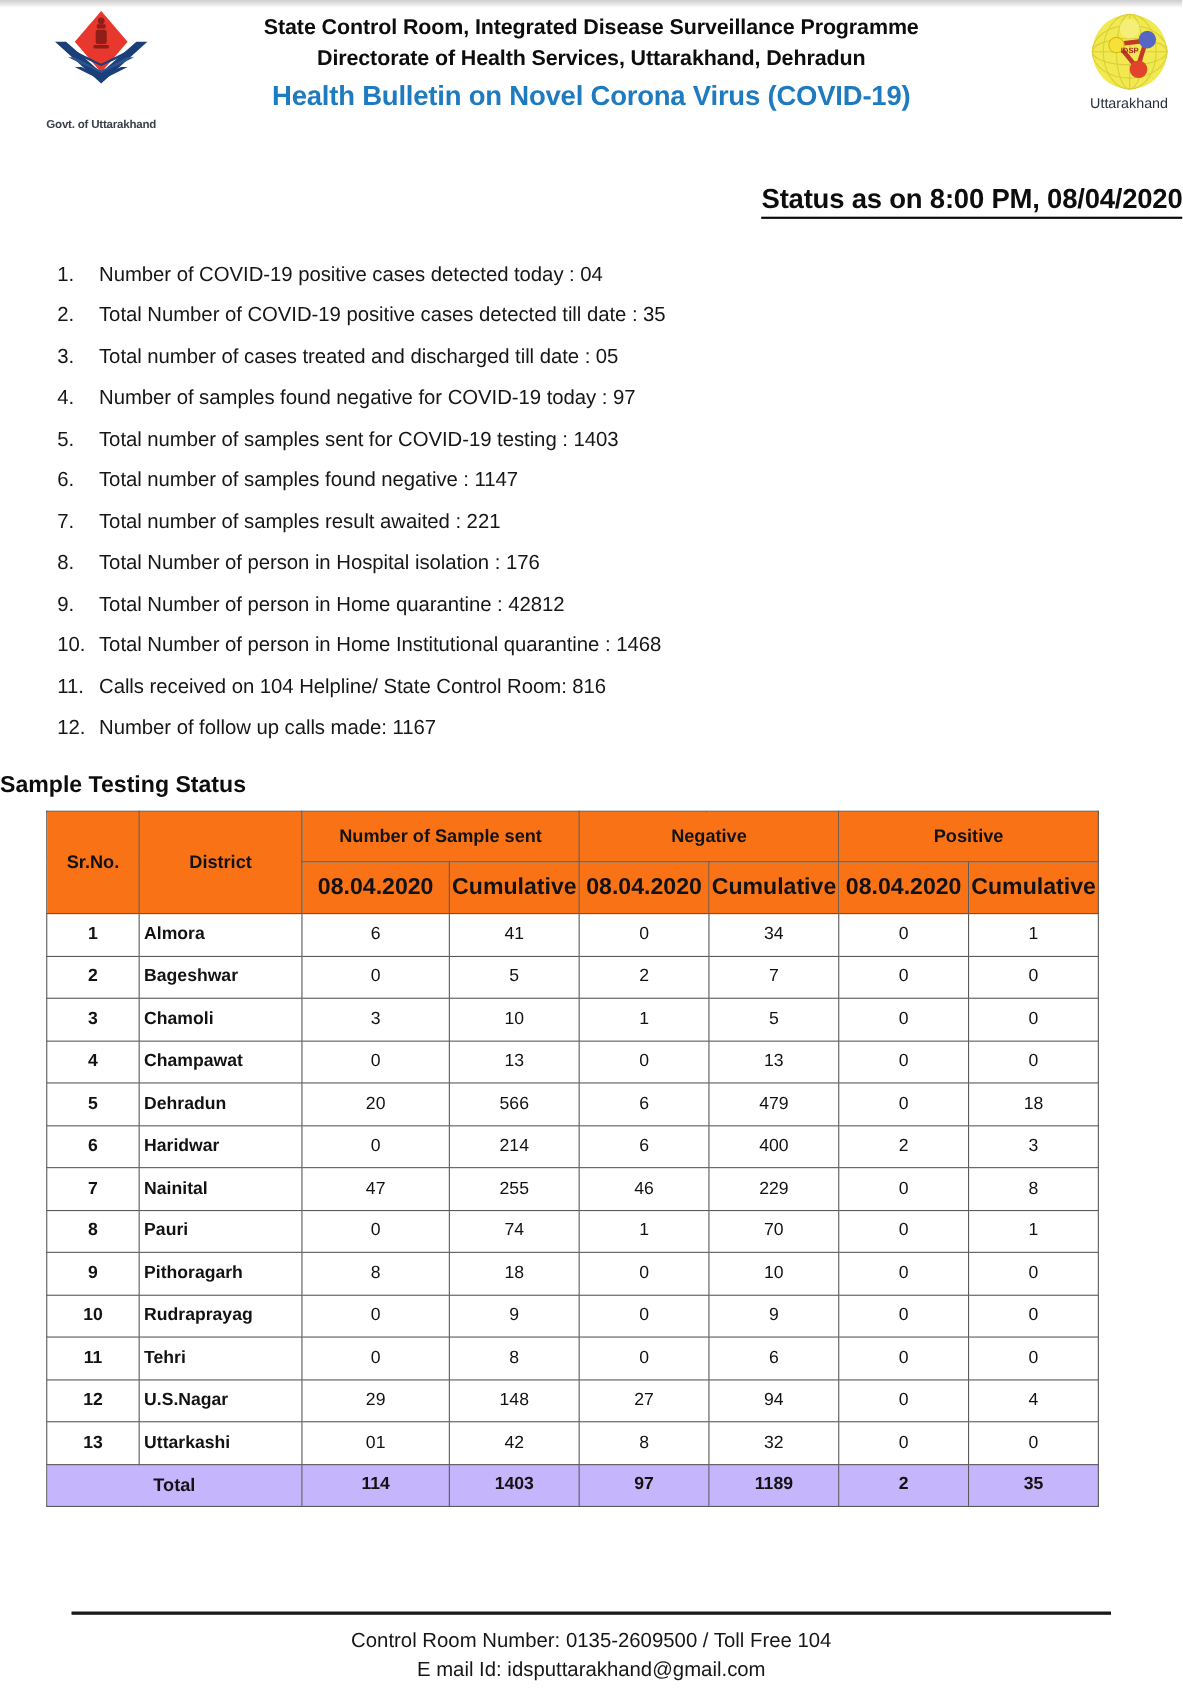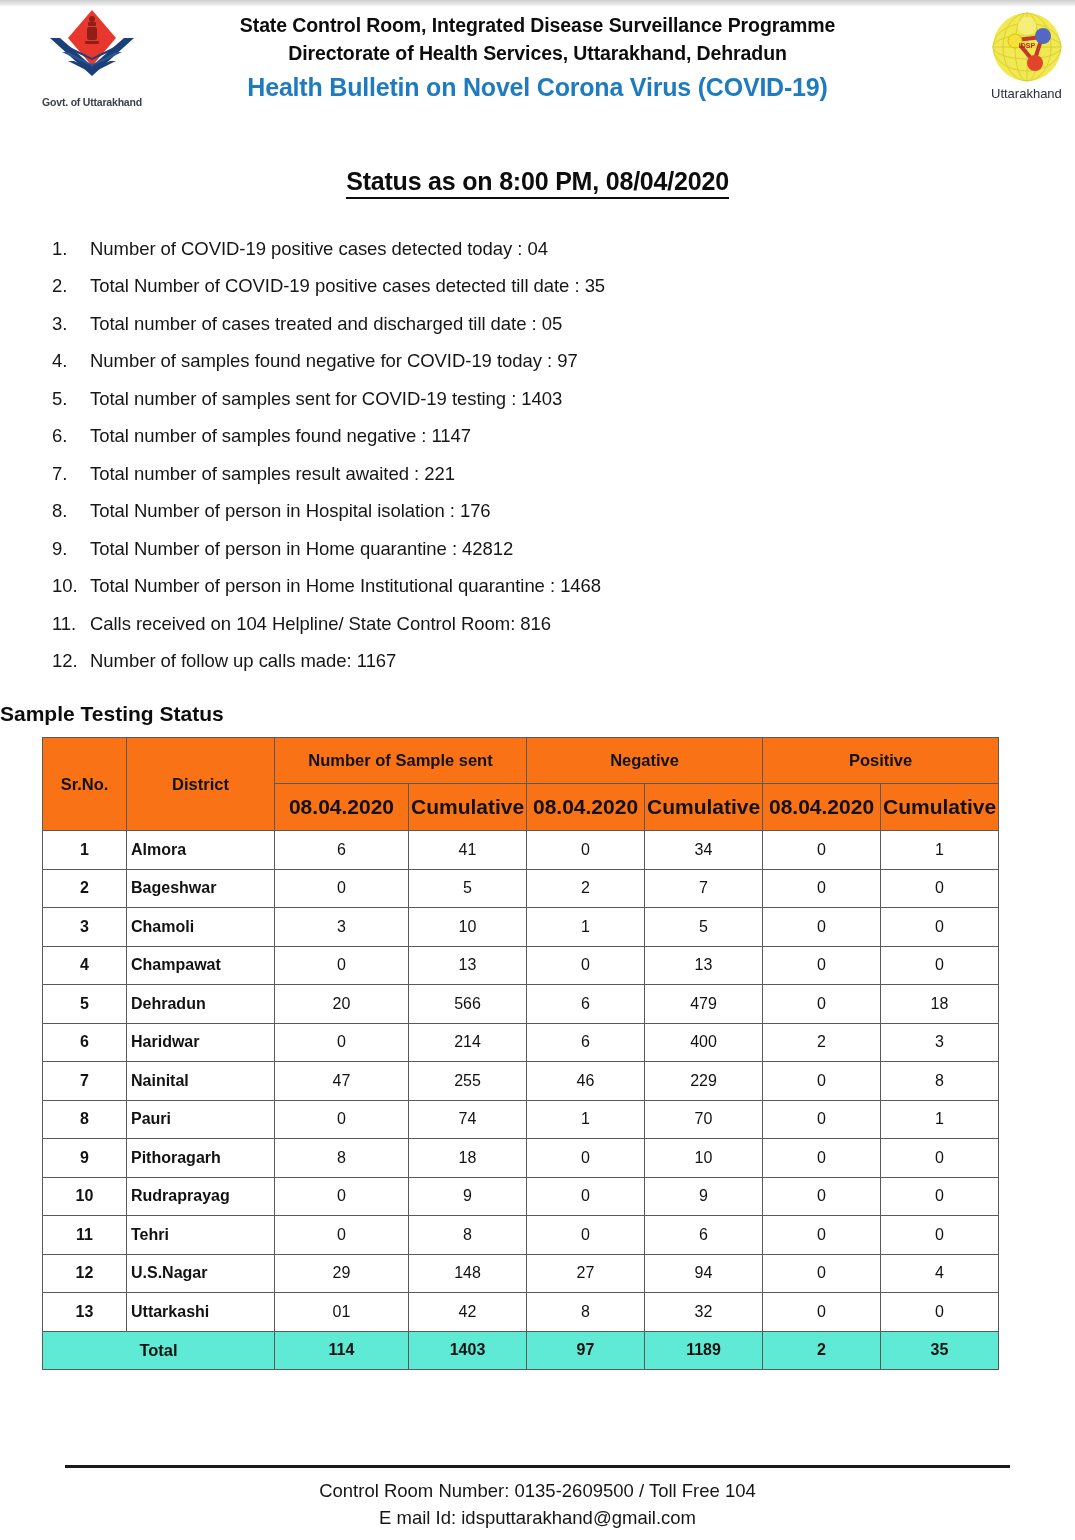--- a/index.html
+++ b/index.html
@@ -40,21 +40,21 @@
   .logo-left .mark {
     width: 96px; height: 82px;
     margin: 0 auto;
     position: relative;
   }
   .logo-left .caption {
     font-size: 10.5px;
     font-weight: bold;
     color: #3b3f4a;
     letter-spacing: -0.2px;
-    margin-top: 6px;
+    margin-top: 17px;
   }
 
   .logo-right {
     position: absolute;
     right: -6px; top: 10px;
     width: 108px;
     text-align: center;
   }
   .logo-right .mark {
     width: 74px; height: 74px;
@@ -84,21 +84,21 @@
     font-size: 25px;
     font-weight: bold;
     color: #1f7bbf;
     line-height: 1.45;
     margin-top: 2px;
     letter-spacing: -0.2px;
   }
 
   
   .status-line {
-    text-align: center;
+    text-align: right;
     margin-top: 32px;
     margin-bottom: 8px;
   }
   .status-line span {
     font-size: 25px;
     font-weight: bold;
     color: #0d0d0d;
     border-bottom: 2.5px solid #0d0d0d;
     padding-bottom: 2px;
     letter-spacing: -0.2px;
@@ -154,21 +154,21 @@
   table.sts thead th.grp { font-size: 16.5px; height: 46px; }
   table.sts thead th.sub { font-size: 21px; height: 47px; }
   table.sts thead th.corner { font-size: 16.5px; }
 
   table.sts tbody td { height: 38.5px; padding: 0 4px; }
   td.c-sr { text-align: center; font-weight: bold; font-size: 16px; }
   td.c-dist { text-align: left; font-weight: bold; padding-left: 12px; font-size: 16.5px; }
   td.c-num { text-align: center; font-weight: normal; font-size: 16.5px; }
 
   tr.total td {
-    background: #5eead4;
+    background: #c4b5fd;
     font-weight: bold;
     height: 38px;
   }
   tr.total td.total-label { text-align: center; font-size: 16.5px; }
   tr.total td.c-num { font-weight: bold; }
 
   
   col.w-sr   { width: 84px; }
   col.w-dist { width: 148px; }
   col.w-n1   { width: 134px; }

